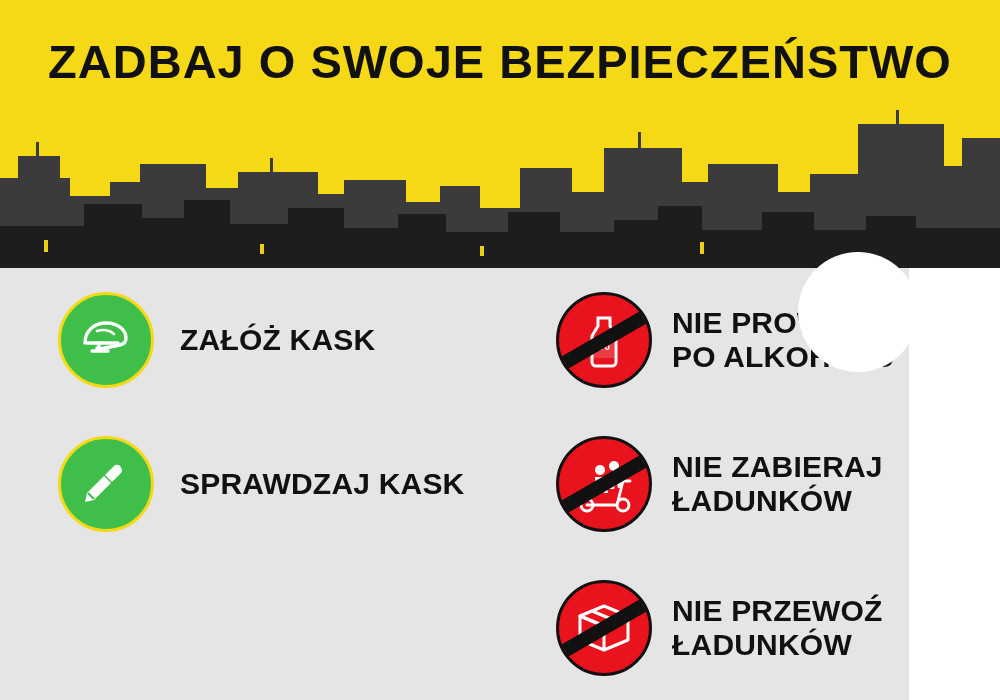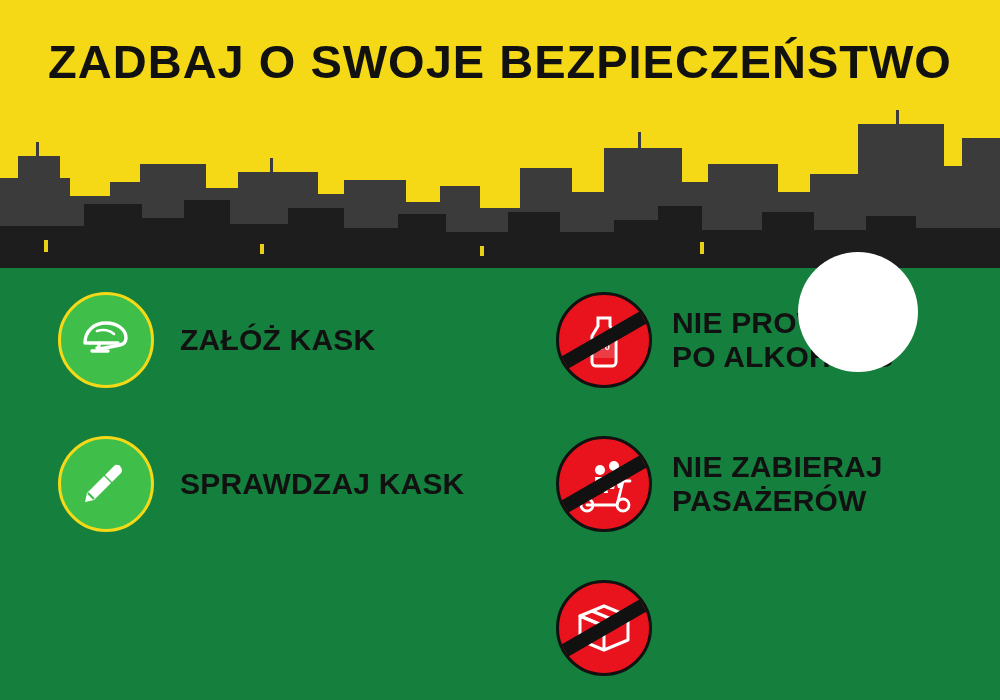--- a/index.html
+++ b/index.html
@@ -66,23 +66,23 @@
     border-radius: 60px;
     background: #ffffff;
     z-index: 5;
   }
 
   
   .content {
     position: absolute;
     top: 268px;
     left: 0;
-    width: 1000px;
+    width: 909px;
     height: 432px;
-    background: #15803d;
+    background: #e5e5e5;
   }
   .col {
     position: absolute;
     top: 0;
     width: 500px;
     height: 432px;
   }
   .col-left  { left: 0px; }
   .col-right { left: 500px; }
 
@@ -270,34 +270,36 @@
                 <circle cx="-4" cy="-14" r="5"></circle>
                 <path d="M-9 -7h10l3 16h-4l-2-9-2 9h-4z"></path>
                 <circle cx="10" cy="-18" r="5"></circle>
                 <path d="M5 -11h10l3 15h-4l-2-8-2 9h-5z"></path>
               </g>
               <rect x="-45" y="-7" width="90" height="14" fill="#111111" transform="rotate(-30)"></rect>
             </g>
           </svg>
         </div>
         <div class="label">NIE ZABIERAJ
-PASAŻERÓW</div>
+ŁADUNKÓW</div>
       </div>
 
       <div class="row row-2">
         <div class="badge red">
           <svg width="90" height="90" viewBox="0 0 90 90">
             <g transform="translate(45,45)">
               <g fill="none" stroke="#ffffff" stroke-width="3" stroke-linejoin="round">
                 <path d="M-24 -12l24-10 24 10-24 10z"></path>
                 <path d="M-24 -12v24l24 10v-24z"></path>
                 <path d="M24 -12v24l-24 10"></path>
                 <path d="M-12 -17l24 10"></path>
               </g>
               <rect x="-45" y="-7" width="90" height="14" fill="#111111" transform="rotate(-30)"></rect>
             </g>
           </svg>
         </div>
+        <div class="label">NIE PRZEWOŹ
+ŁADUNKÓW</div>
       </div>
 
     </div>
   </div>
 </div>
 
 </body></html>

